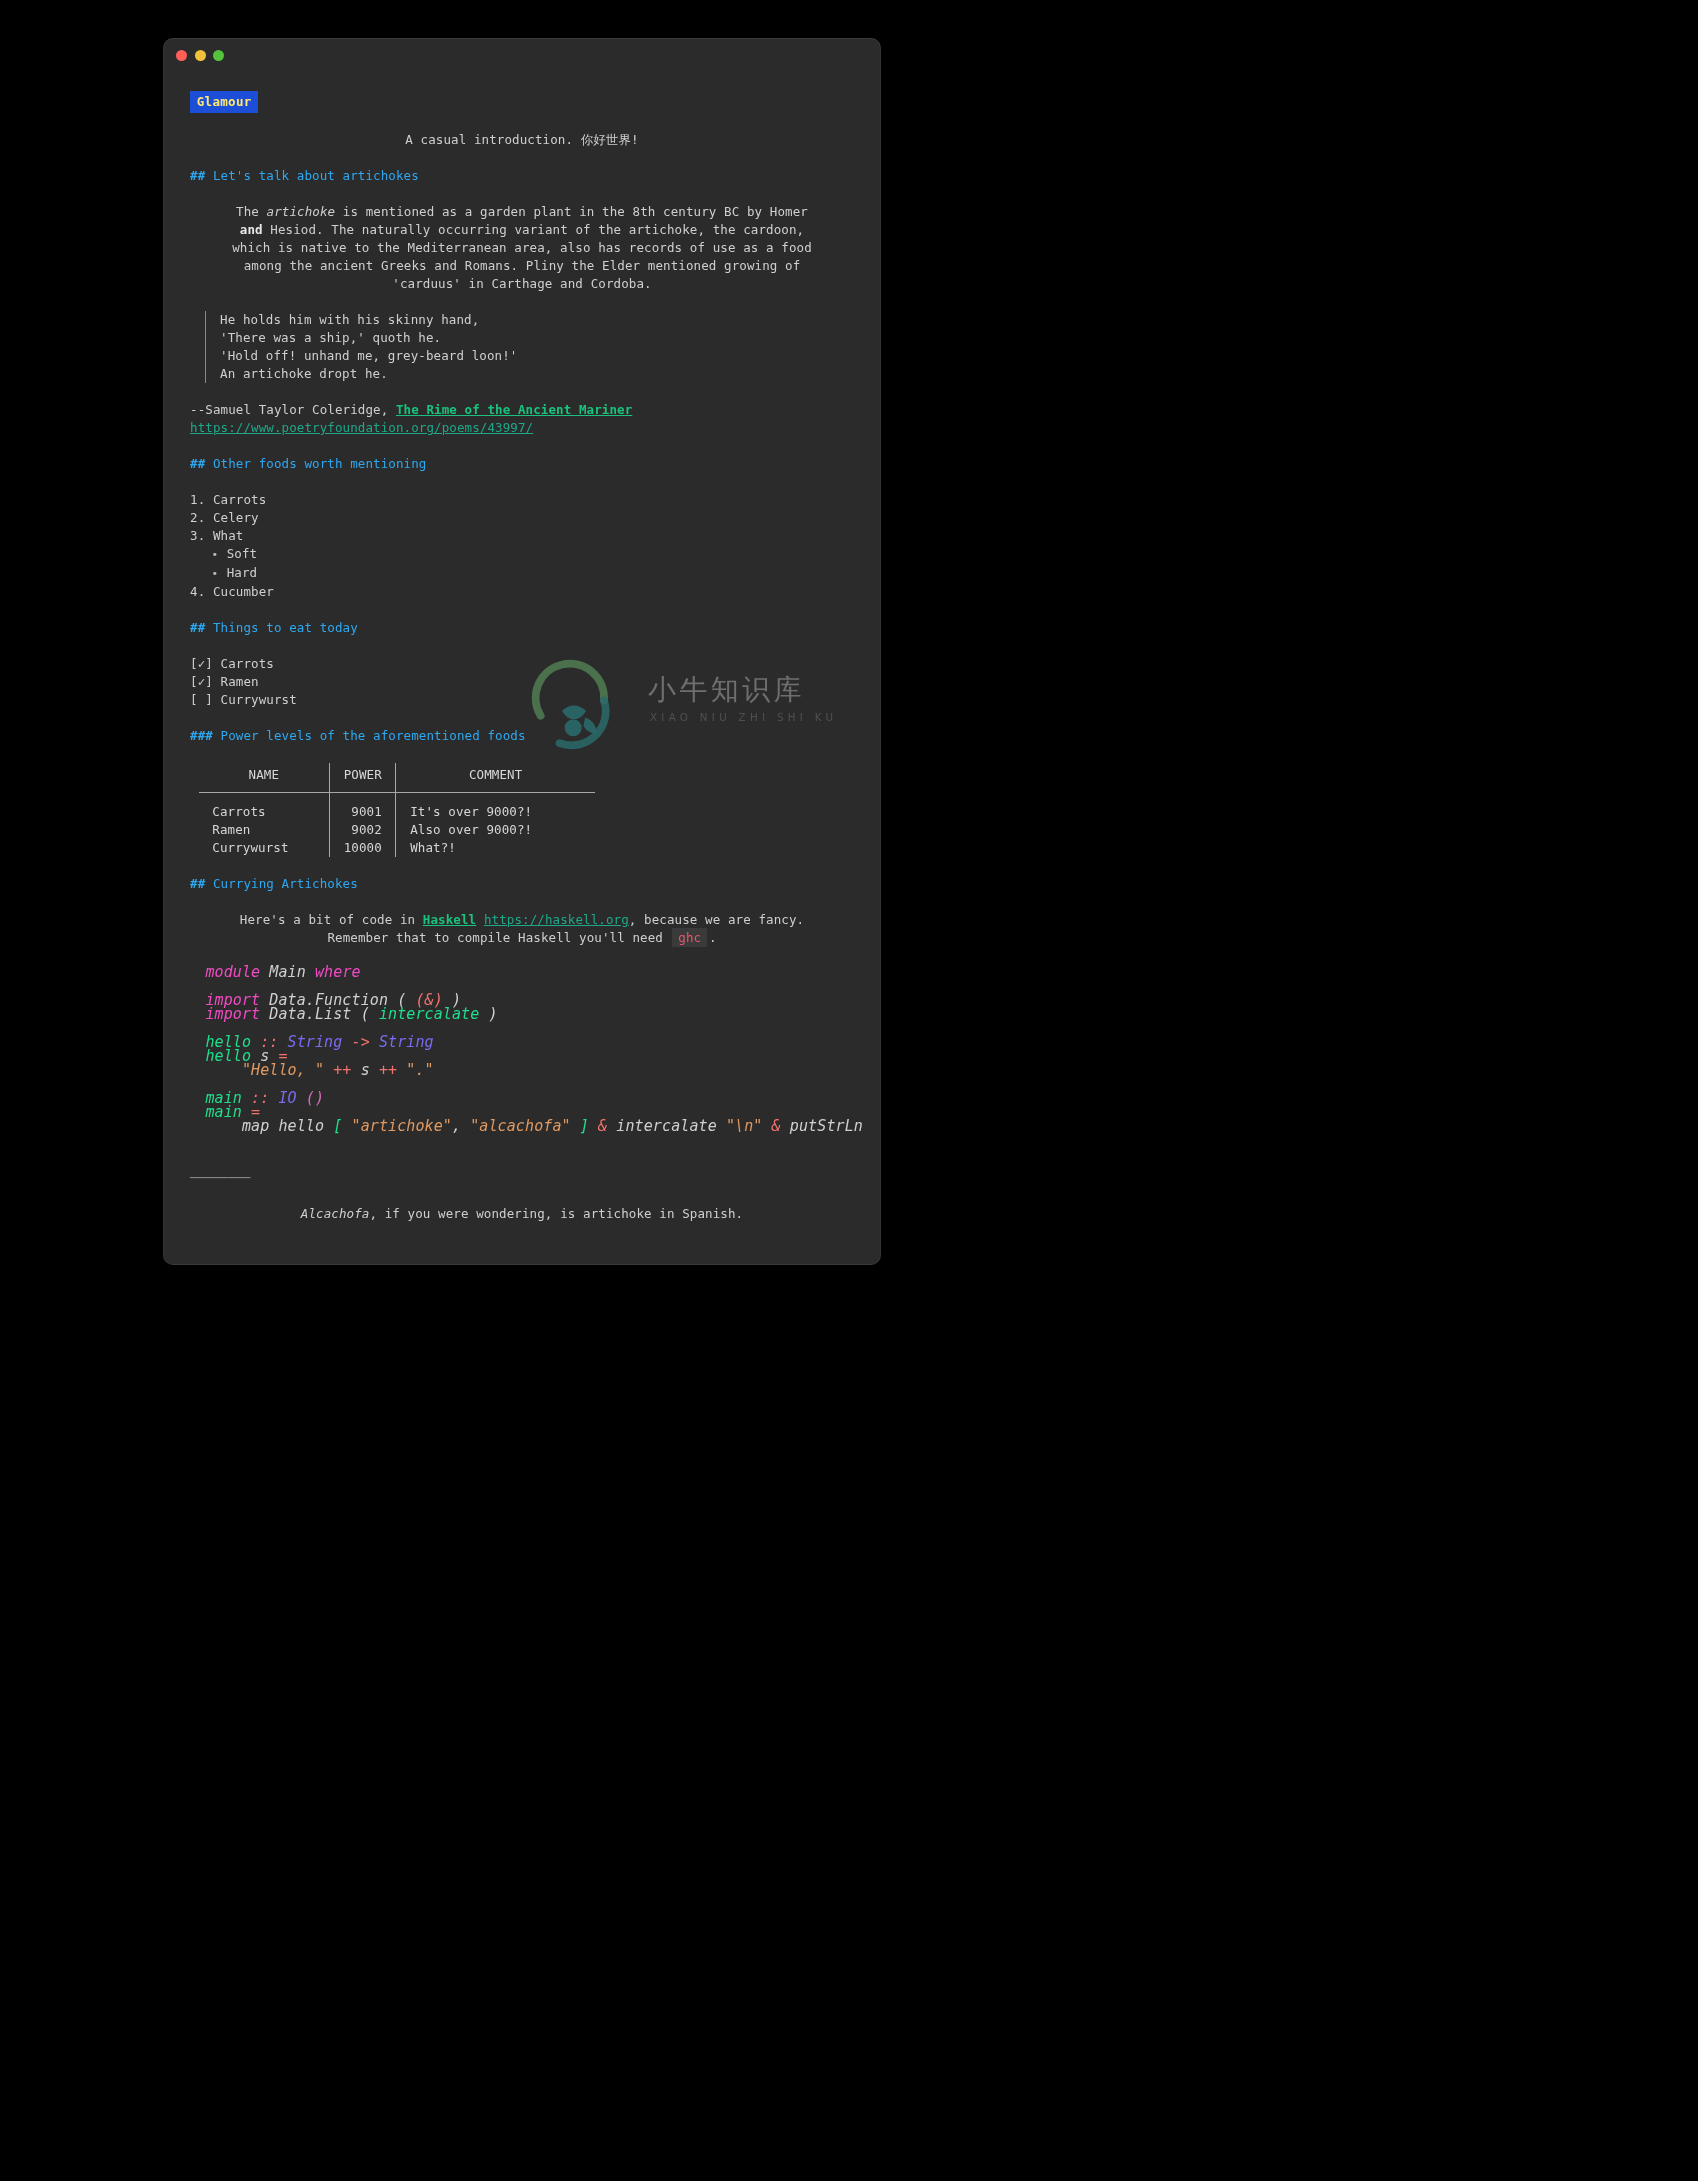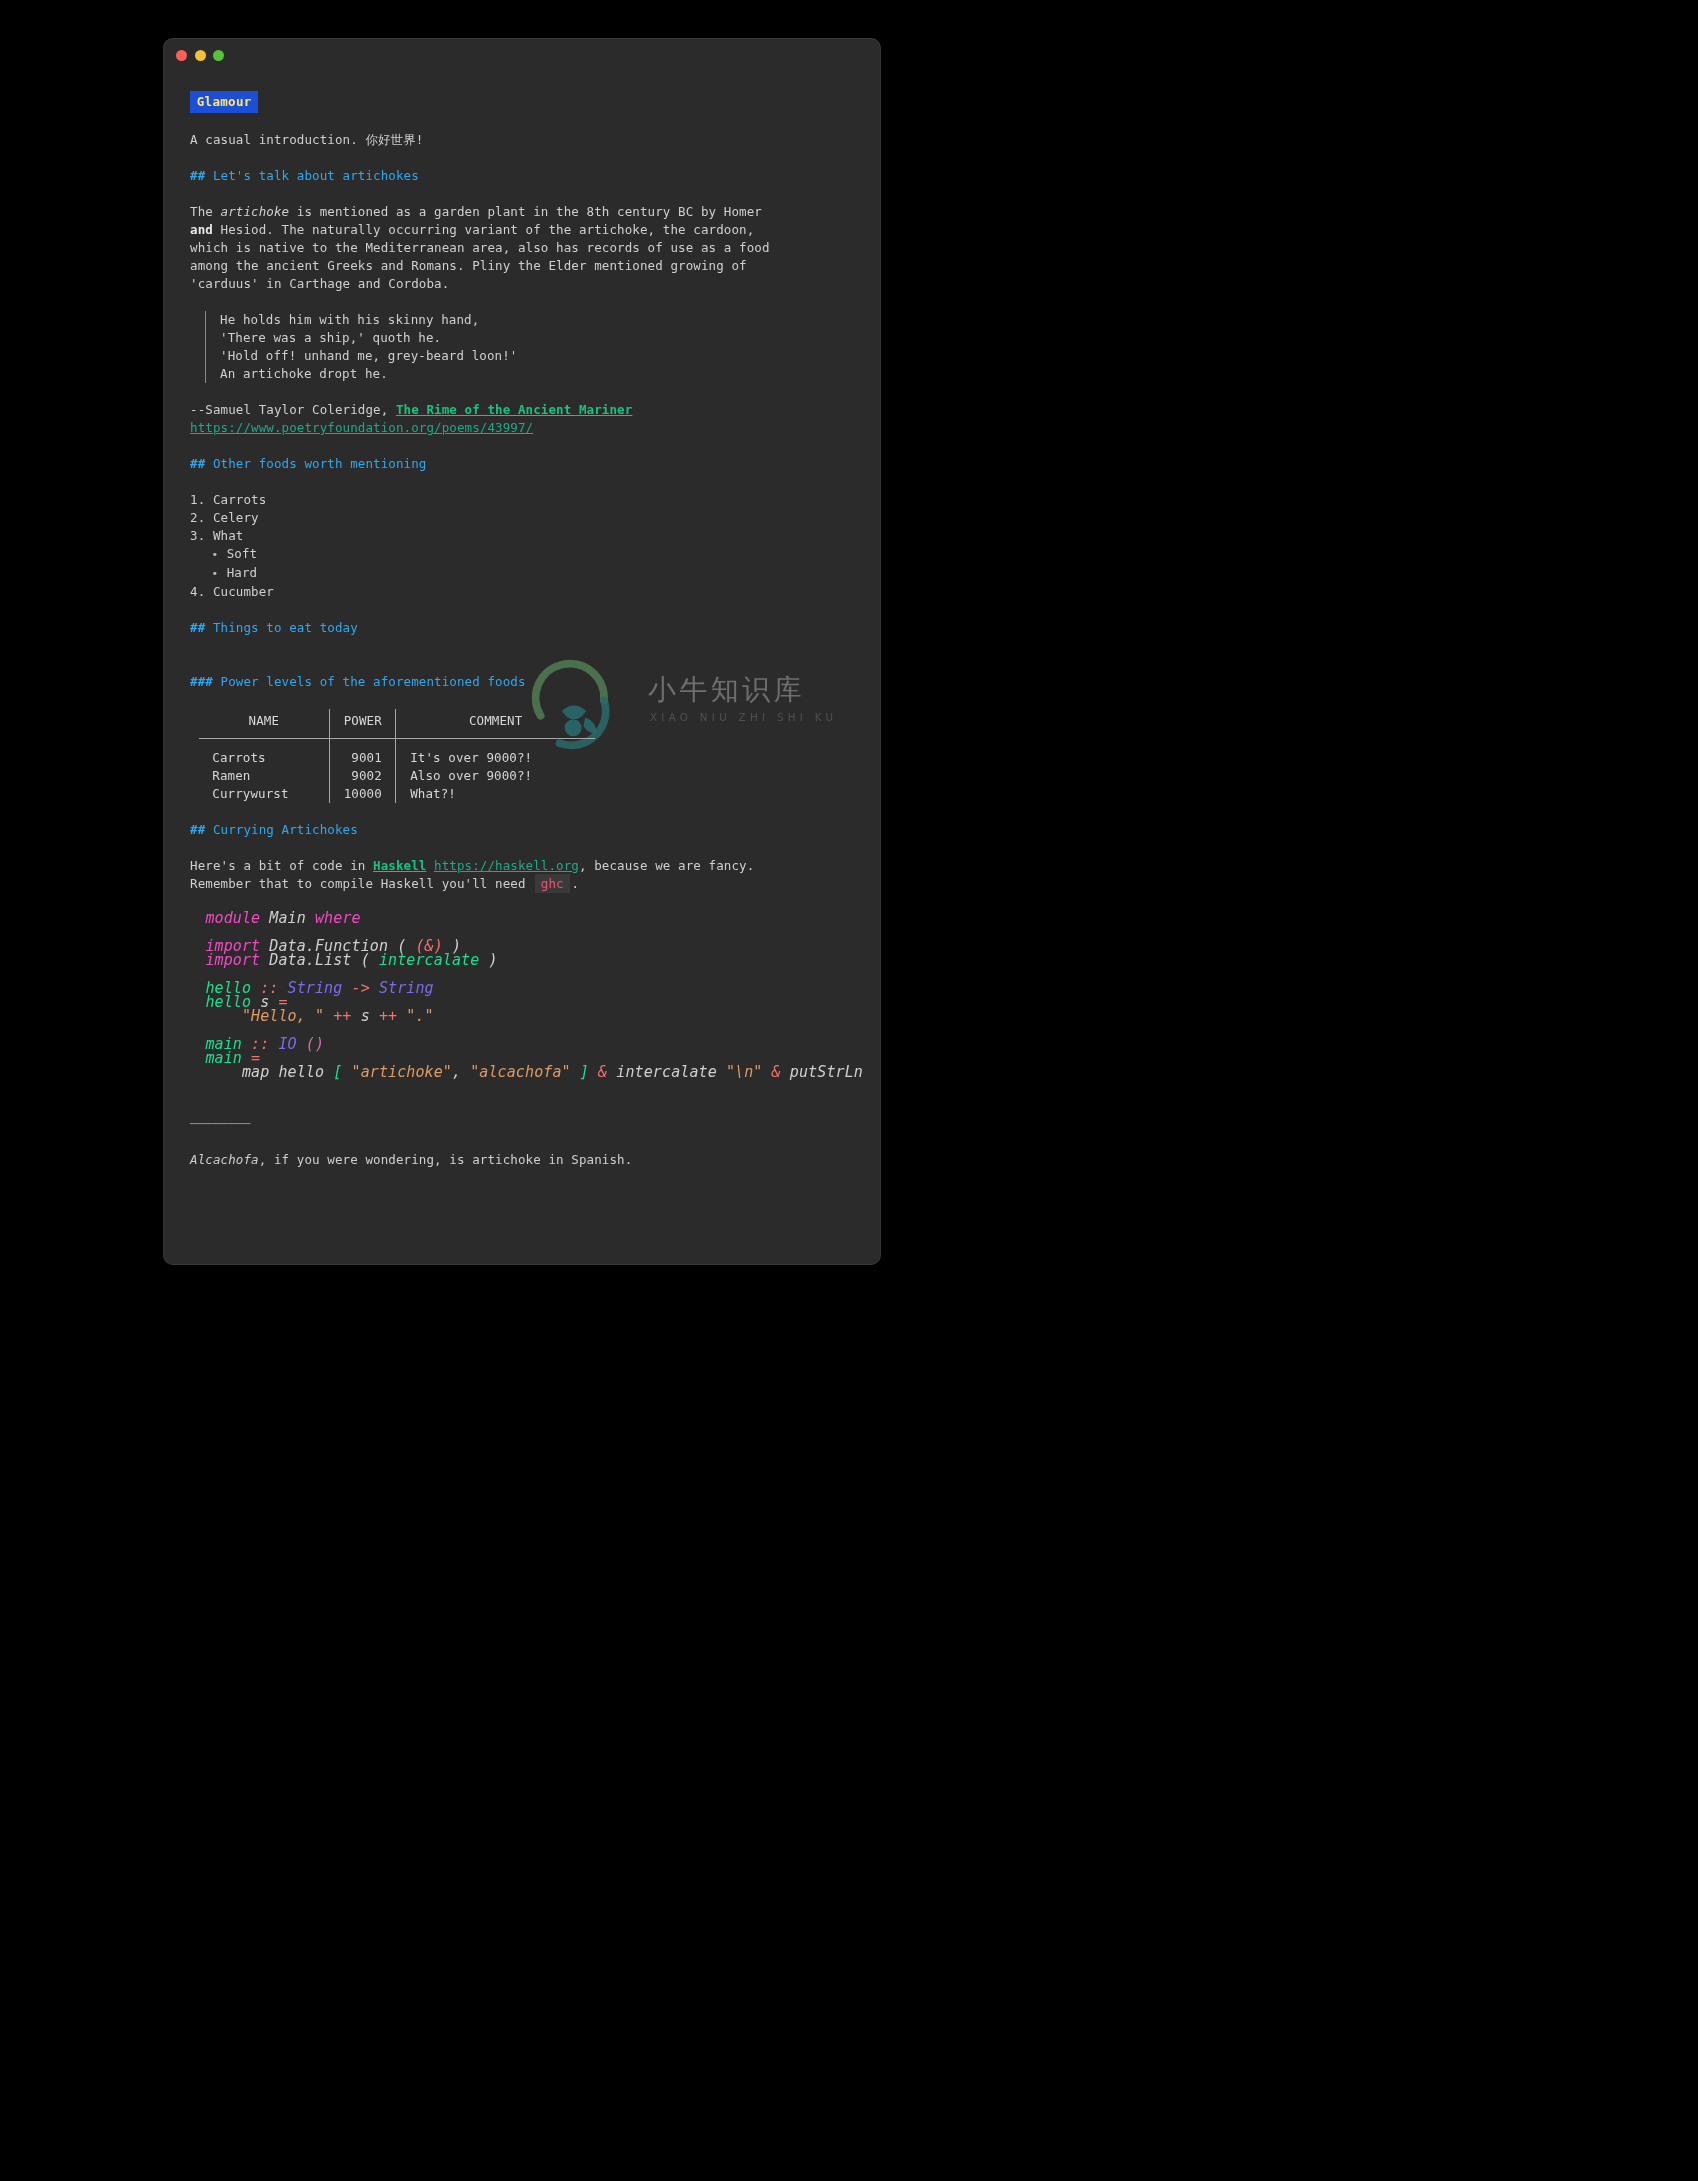--- a/index.html
+++ b/index.html
@@ -61,21 +61,21 @@
     color: #ffe873;
     font-weight: bold;
     padding: 1.7px 6.8px 2.6px 6.8px;
     font-size: 12.5px;
     letter-spacing: 0.3px;
   }
 
   .blank { height: 18px; }
   .blank-sm { height: 11px; }
 
-  p.para { margin: 0; white-space: pre-wrap; }
+  p.para { margin: 0; white-space: pre-wrap; text-align: center; }
 
   .h2, .h3 {
     margin: 0;
     color: #2ea8f0;
     font-weight: normal;
     font-size: 12.5px;
     line-height: 18px;
   }
   .hashes { color: #2ea8f0; font-weight: bold; }
 
@@ -290,20 +290,25 @@
       </li>
       <li><span class="marker">4.</span> <span>Cucumber</span></li>
     </ol>
 
     <div class="blank"></div>
 
     <p class="h2"><span class="hashes">##</span> <span>Things to eat today</span></p>
 
     <div class="blank"></div>
 
+    <div>
+      <p class="task"><span>[✓]</span> <span>Carrots</span></p>
+      <p class="task"><span>[✓]</span> <span>Ramen</span></p>
+      <p class="task"><span>[ ]</span> <span>Currywurst</span></p>
+    </div>
 
     <div class="blank"></div>
 
     <p class="h3"><span class="hashes">###</span> <span>Power levels of the aforementioned foods</span></p>
 
     <div class="blank"></div>
 
     <table class="pwr">
       <thead>
         <tr>

